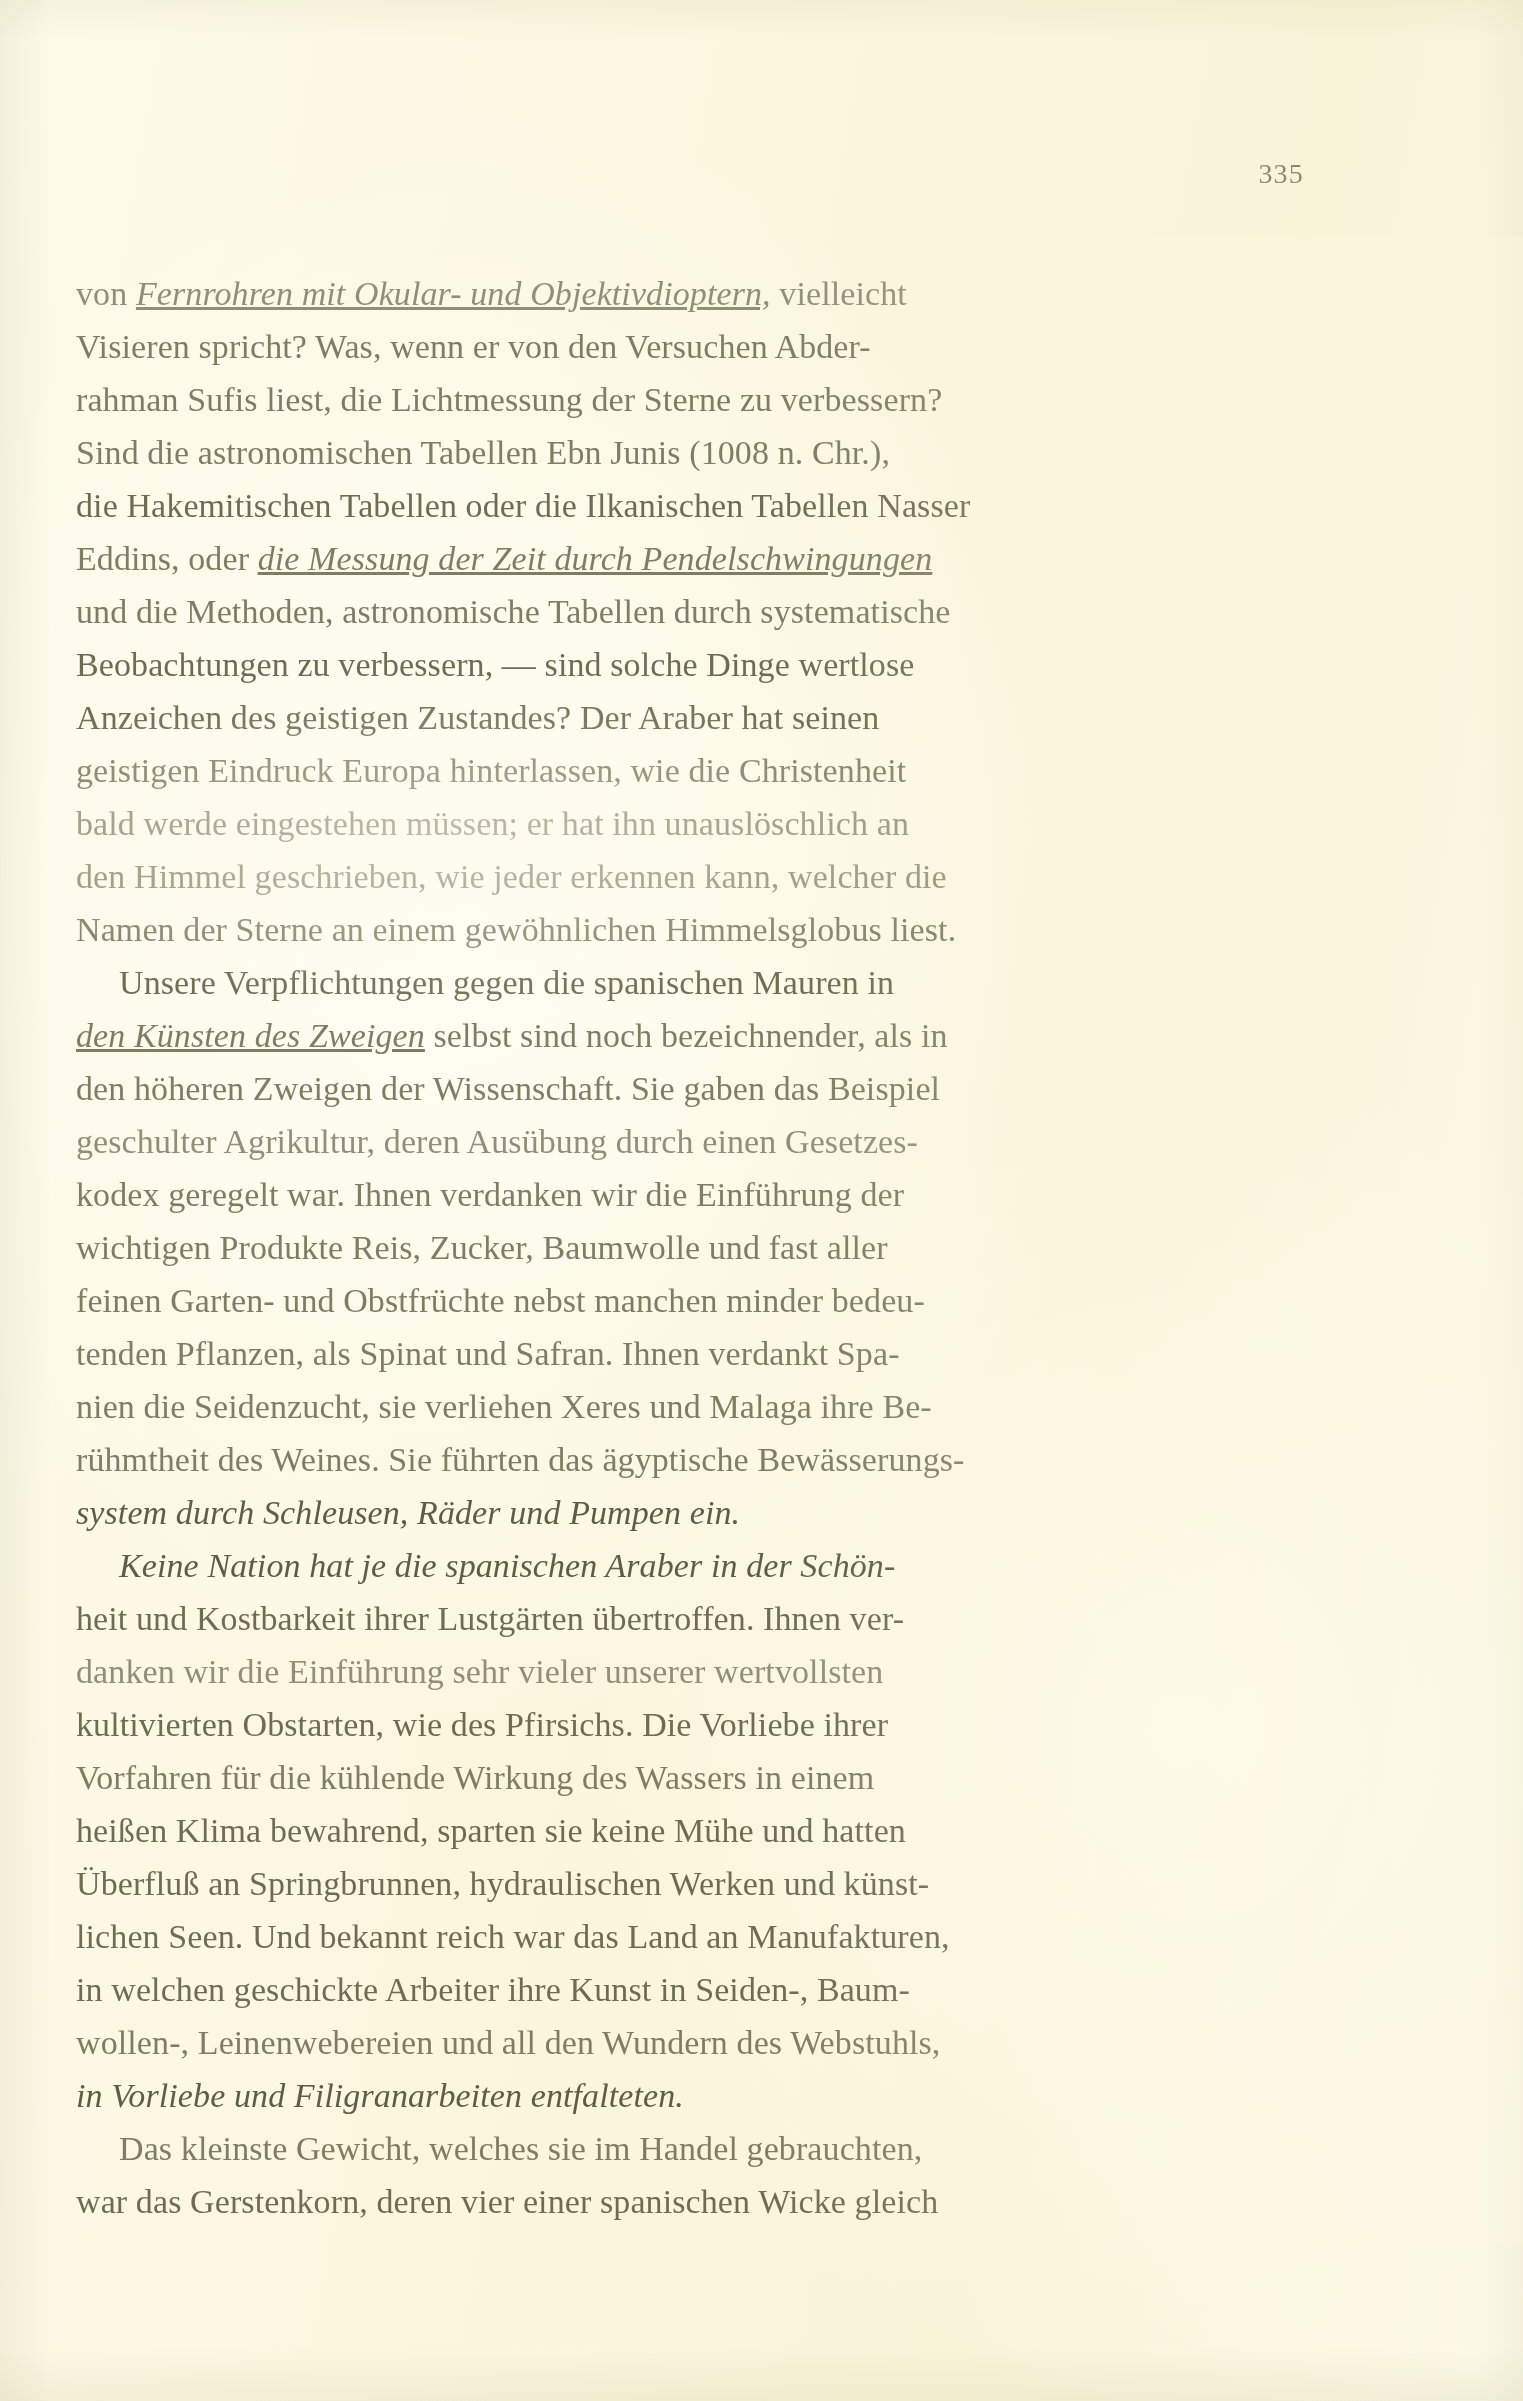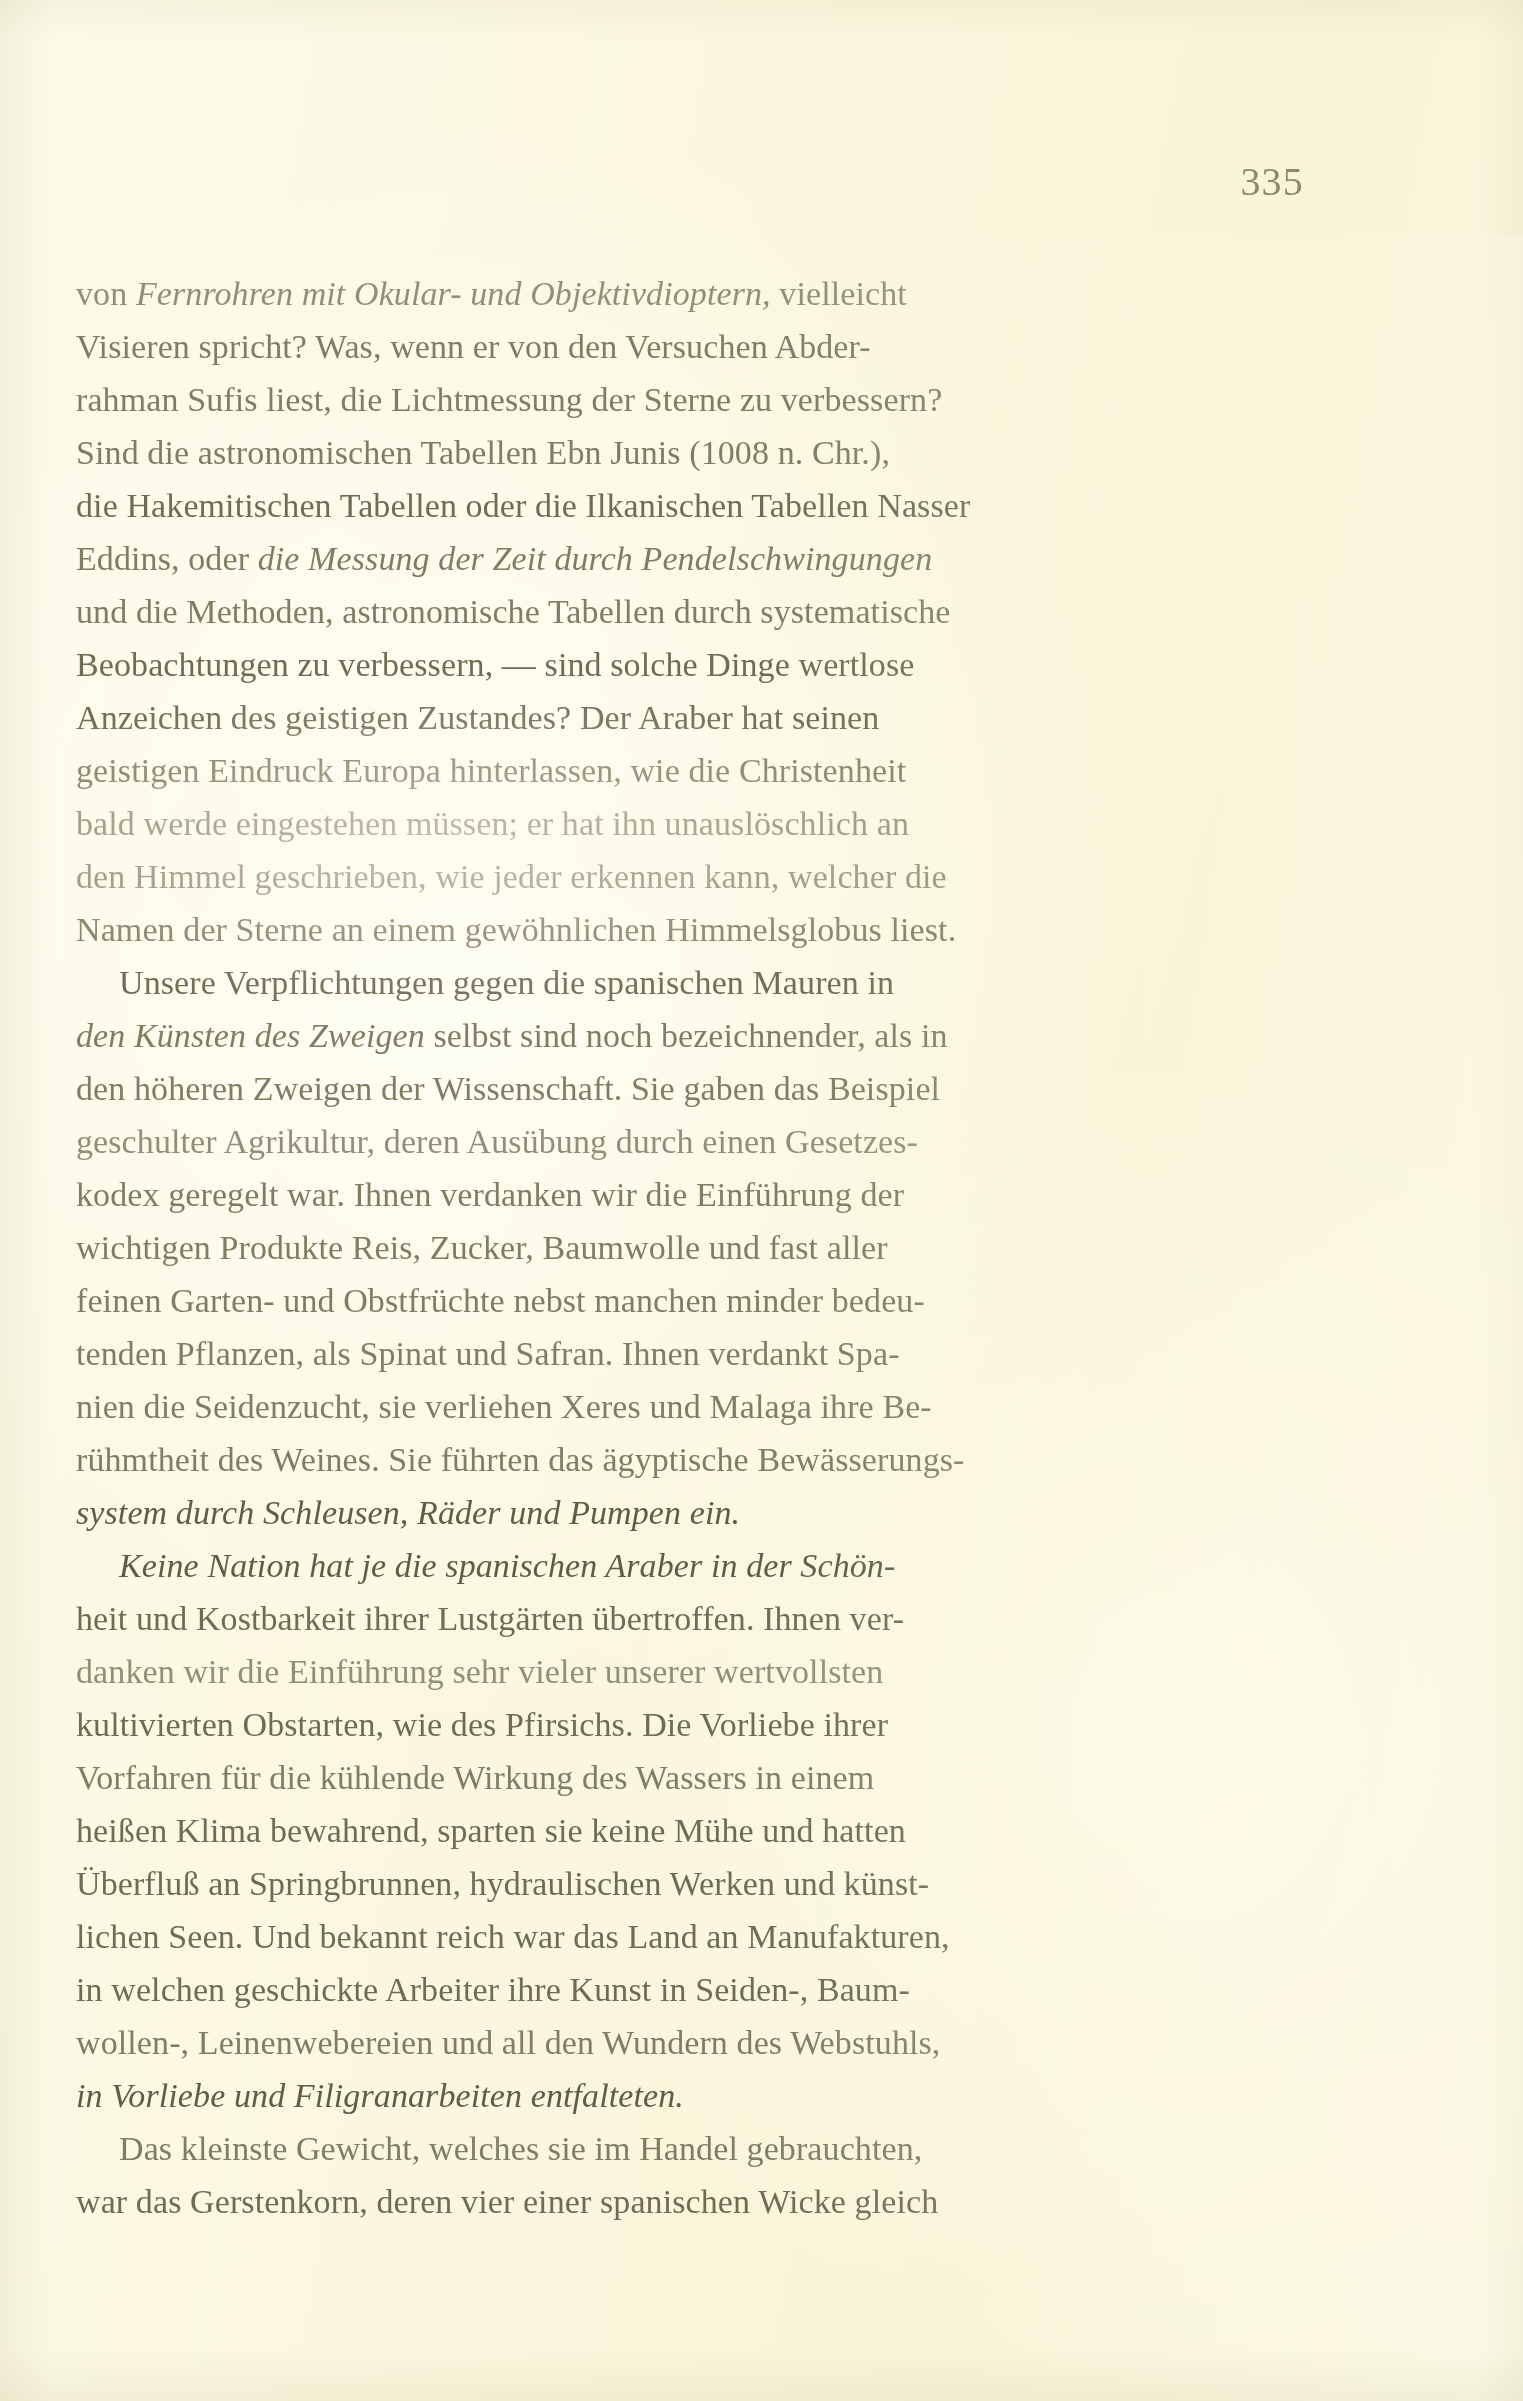--- a/index.html
+++ b/index.html
@@ -39,21 +39,21 @@
       linear-gradient(to left, rgba(180,175,130,0.10) 0px, rgba(180,175,130,0.0) 47px),
       linear-gradient(to bottom, rgba(180,175,130,0.10) 0px, rgba(180,175,130,0.0) 41px),
       linear-gradient(to top, rgba(175,170,125,0.12) 0px, rgba(175,170,125,0.0) 53px);
     pointer-events: none;
   }
 
   .folio {
     position: absolute;
     top: 158px;
     right: 220px;
-    font-size: 40px;
+    font-size: 28px;
     letter-spacing: 1.2px;
     color: #7d7b5e;
     opacity: 0.88;
   }
 
   .textblock {
     position: absolute;
     left: 76px;
     top: 267px;
     width: 1140px;
@@ -68,21 +68,21 @@
     letter-spacing: 0.1px;
     color: #6b6a4f;
   }
 
   
   .f1 { color: #83816a; opacity: 0.88; }
   .f2 { color: #76755b; opacity: 0.93; }
   .f3 { color: #6a6950; opacity: 0.97; }
   .f4 { color: #5e5d45; opacity: 1; font-style: italic; }
 
-  .ital { font-style: italic; }
+  .ital { font-style: italic; text-decoration: underline; }
 
   
   .fade-right {
     position: absolute;
     left: 768px;
     top: 236px;
     width: 762px;
     height: 2009px;
     background: linear-gradient(to right, rgba(251,247,224,0.0) 0%, rgba(251,247,224,0.22) 55%, rgba(251,247,224,0.42) 100%);
     pointer-events: none;

